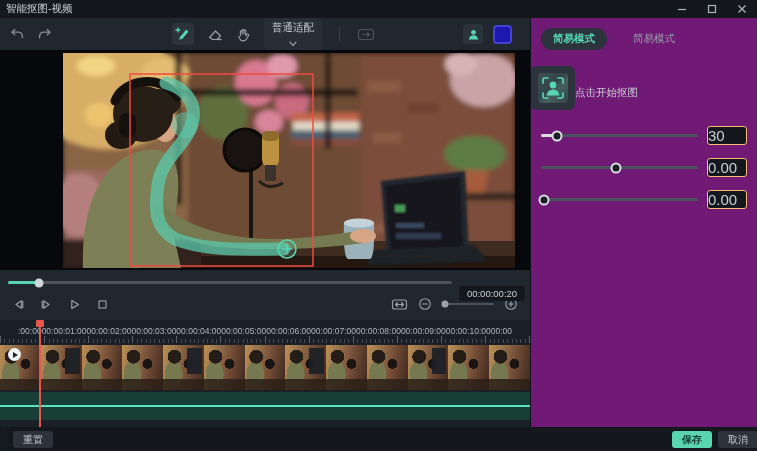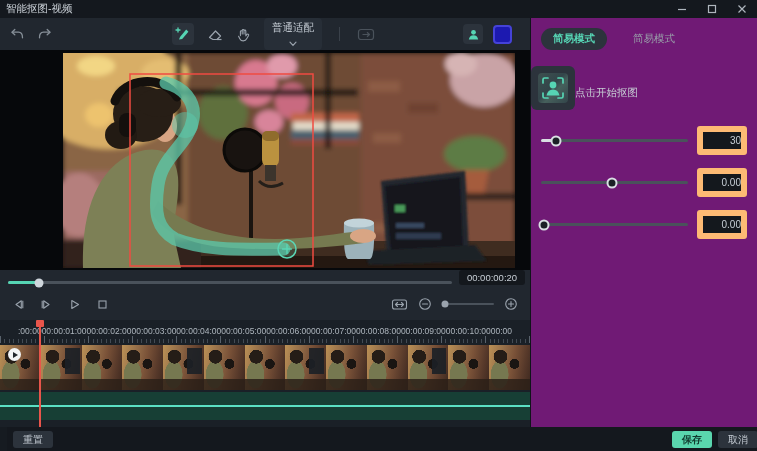--- a/index.html
+++ b/index.html
@@ -26,21 +26,21 @@
   .swatch{width:15px;height:15px;border-radius:4px;background:#1c19b0;border:2px solid #4542d8;}
   
   .stage{height:220px;background:#06080b;position:relative;}
   .video-frame{position:absolute;left:63px;top:3px;width:452px;height:215px;overflow:hidden;background:#20160f;}
   .video-frame svg{display:block;}
   
   .seek-row{height:23px;background:#21272f;position:relative;}
   .seek-track{position:absolute;left:8px;right:78px;top:11px;height:3px;background:#4a525b;border-radius:2px;}
   .seek-fill{position:absolute;left:0;top:0;height:3px;background:#56d5b4;border-radius:2px;}
   .seek-handle{position:absolute;top:50%;width:9px;height:9px;border-radius:50%;background:#cfd6dc;transform:translate(-50%,-50%);}
-  .timecode{position:absolute;right:5px;top:0;width:66px;height:15px;line-height:15px;text-align:center;
+  .timecode{position:absolute;right:5px;top:16px;width:66px;height:15px;line-height:15px;text-align:center;
             background:#14181d;border-radius:3px;font-size:9.5px;color:#c8cfd6;}
   
   .transport-row{height:27px;background:#21272f;display:flex;align-items:center;padding:0 12px;box-sizing:border-box;
                  border-bottom:5px solid #21272f;}
   .t-left{display:flex;align-items:center;gap:15px;}
   .t-right{margin-left:auto;display:flex;align-items:center;gap:10px;}
   .mini-track{position:relative;width:52px;height:2px;background:#4a525b;border-radius:1px;}
   .mini-handle{position:absolute;top:50%;width:7px;height:7px;border-radius:50%;background:#9aa3ad;transform:translate(-50%,-50%);}
   
   .timeline{height:107px;background:#1a2027;position:relative;}
@@ -80,22 +80,22 @@
                display:flex;align-items:center;justify-content:center;}
   .start-label{margin-top:9px;font-size:10.5px;color:#c6cdd4;}
   .sliders{margin-top:16px;padding:0 10px;}
   .sl-group{margin-bottom:5px;}
   .sl-label{font-size:10.5px;color:#a8b0b9;margin-bottom:13px;}
   .sl-row{display:flex;align-items:center;gap:9px;margin-bottom:13px;}
   .sl-track{position:relative;flex:1;height:3px;background:#4a525b;border-radius:2px;}
   .sl-fill{position:absolute;left:0;top:0;height:3px;background:#d9dee3;border-radius:2px;}
   .sl-handle{position:absolute;top:50%;width:7px;height:7px;border-radius:50%;background:#1b2026;border:2px solid #d9dee3;
              transform:translate(-50%,-50%);}
-  .sl-value{width:38px;height:17px;line-height:17px;text-align:right;background:#14181d;border:6px solid #fdba74;
-            border-radius:3px;font-size:10px;color:#c8cfd6;}
+  .sl-value{width:38px;height:17px;line-height:17px;text-align:left;background:#14181d;border:1px solid #fdba74;
+            border-radius:3px;font-size:15px;color:#c8cfd6;}
   
   .footer{position:absolute;top:427px;left:7px;width:757px;height:24px;background:#14181e;
           display:flex;align-items:center;padding:0 6px;box-sizing:border-box;}
   .btn{height:17px;line-height:17px;padding:0 10px;border:none;border-radius:3px;font-size:10px;
        font-family:inherit;background:#2c333c;color:#c3cad2;}
   .footer-right{margin-left:auto;display:flex;gap:6px;}
   .btn.save{background:#5ad6ae;color:#123c30;font-weight:bold;}
 </style>
 </head>
 <body>

